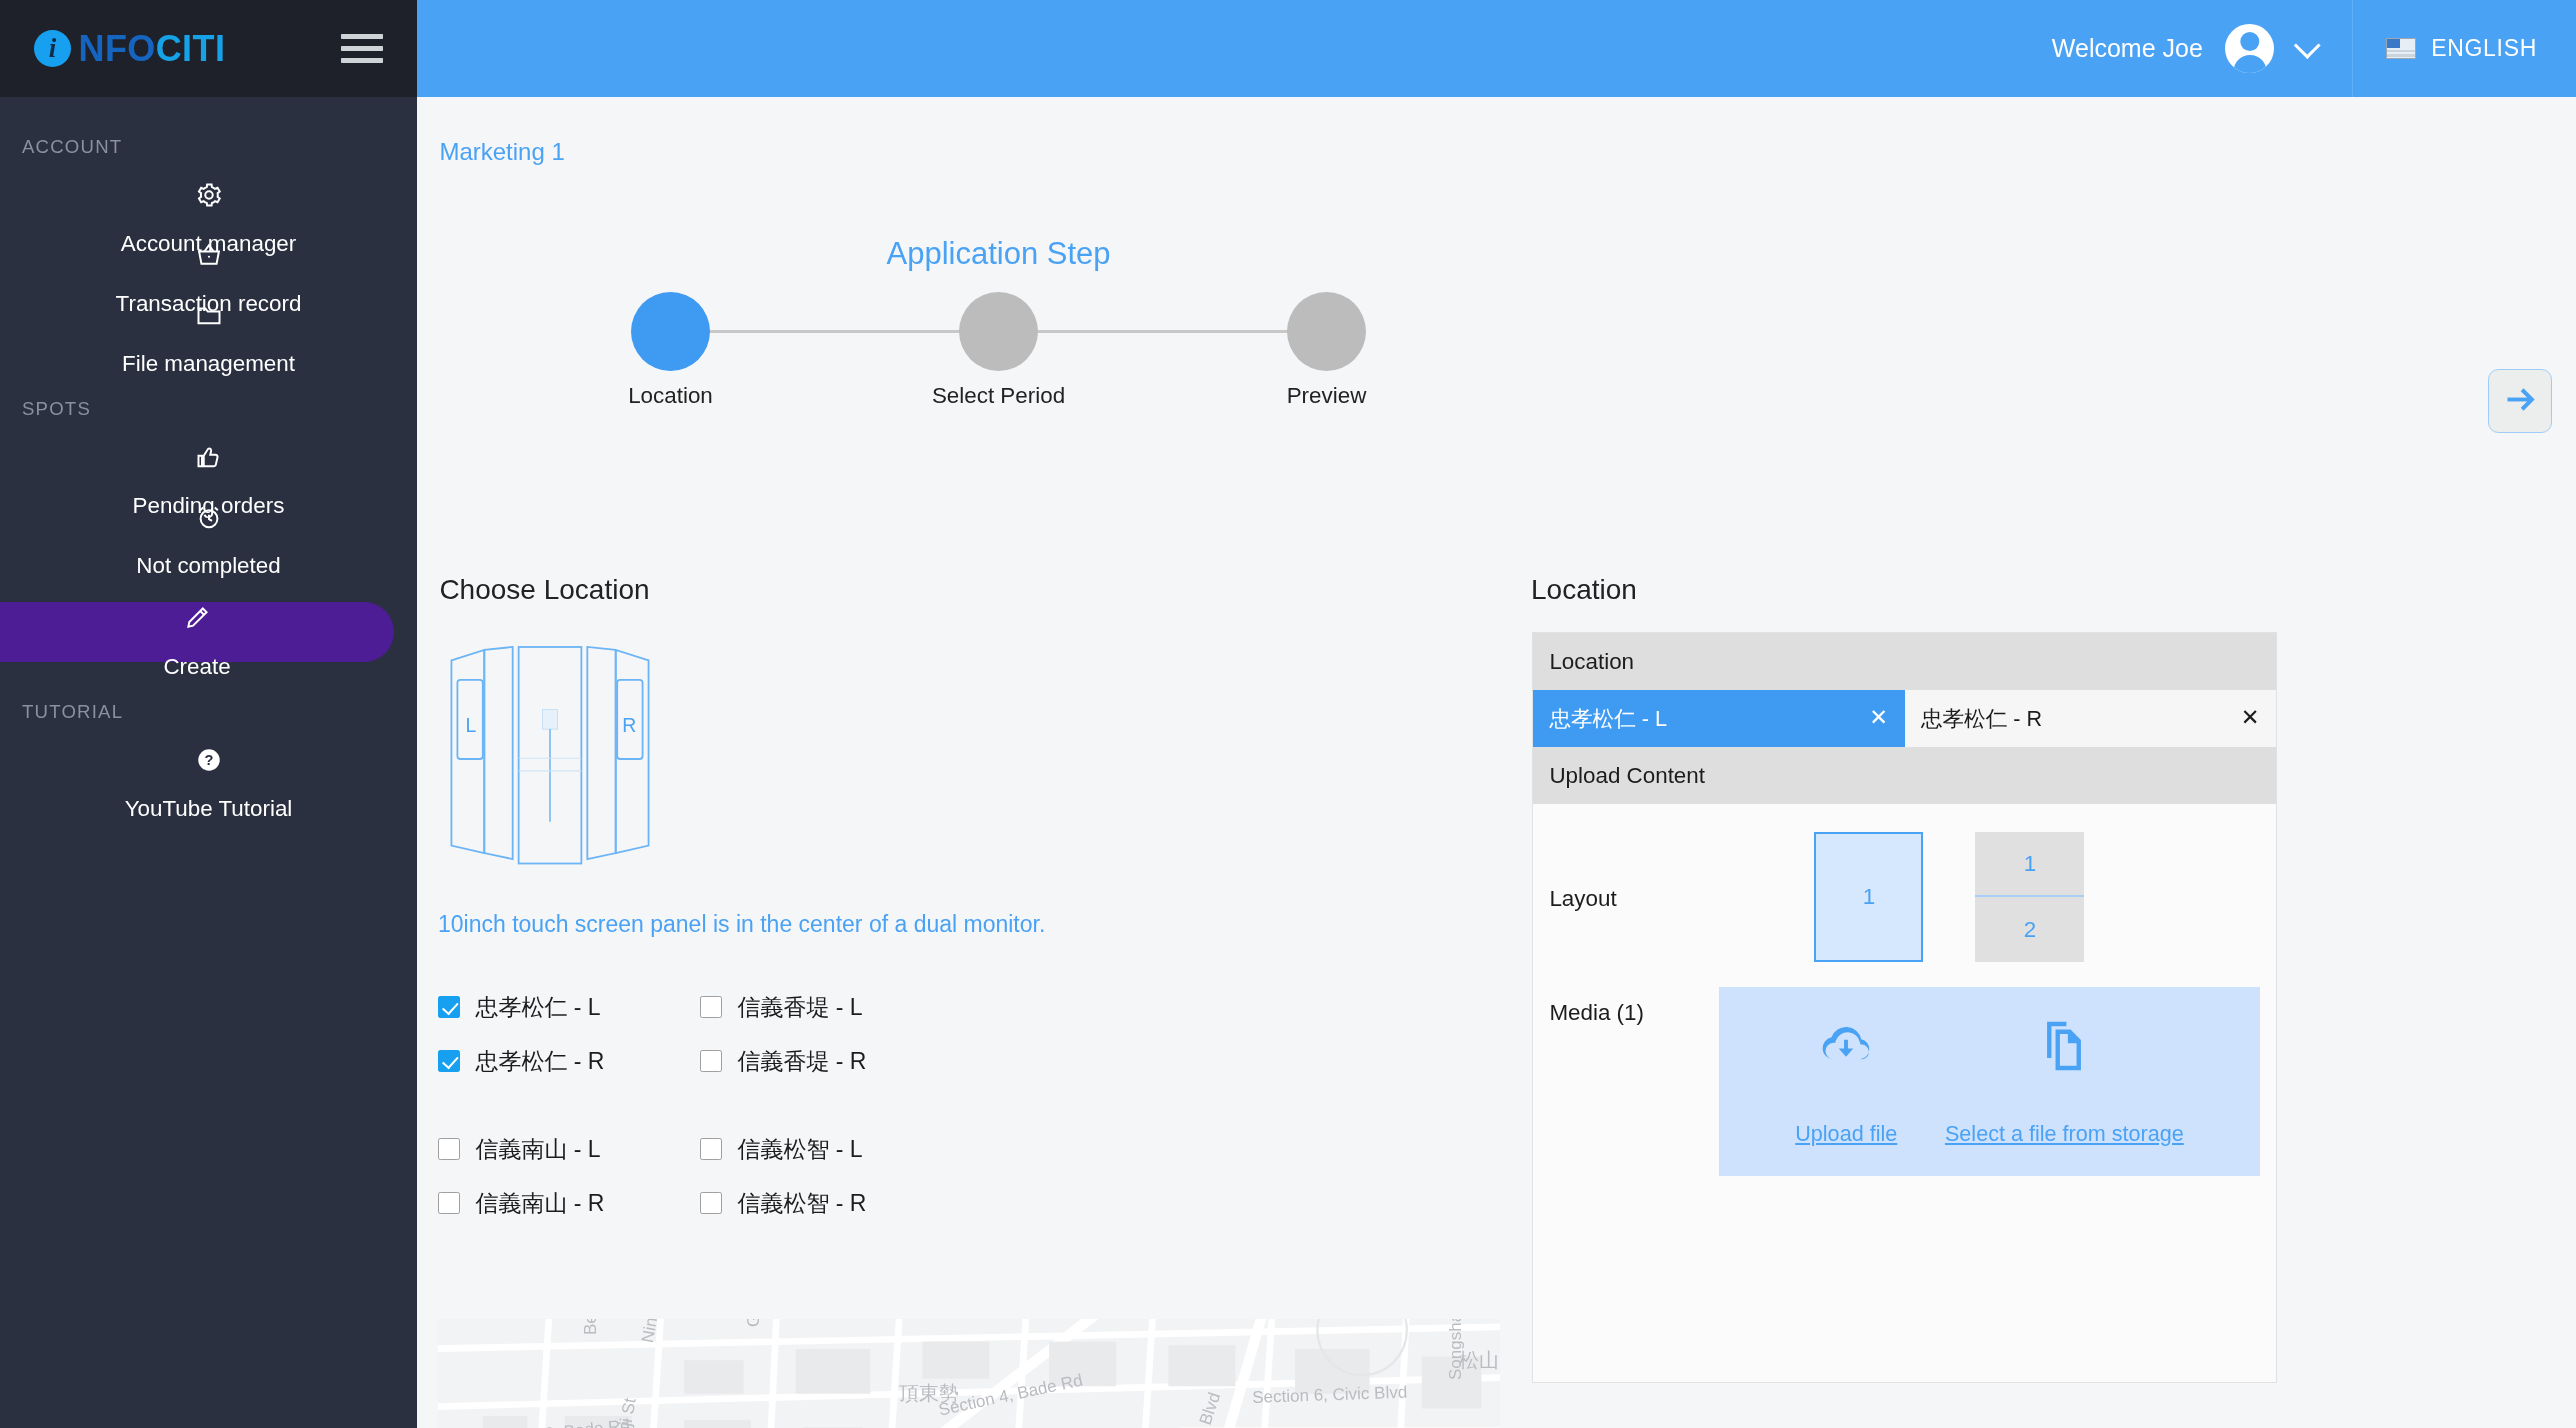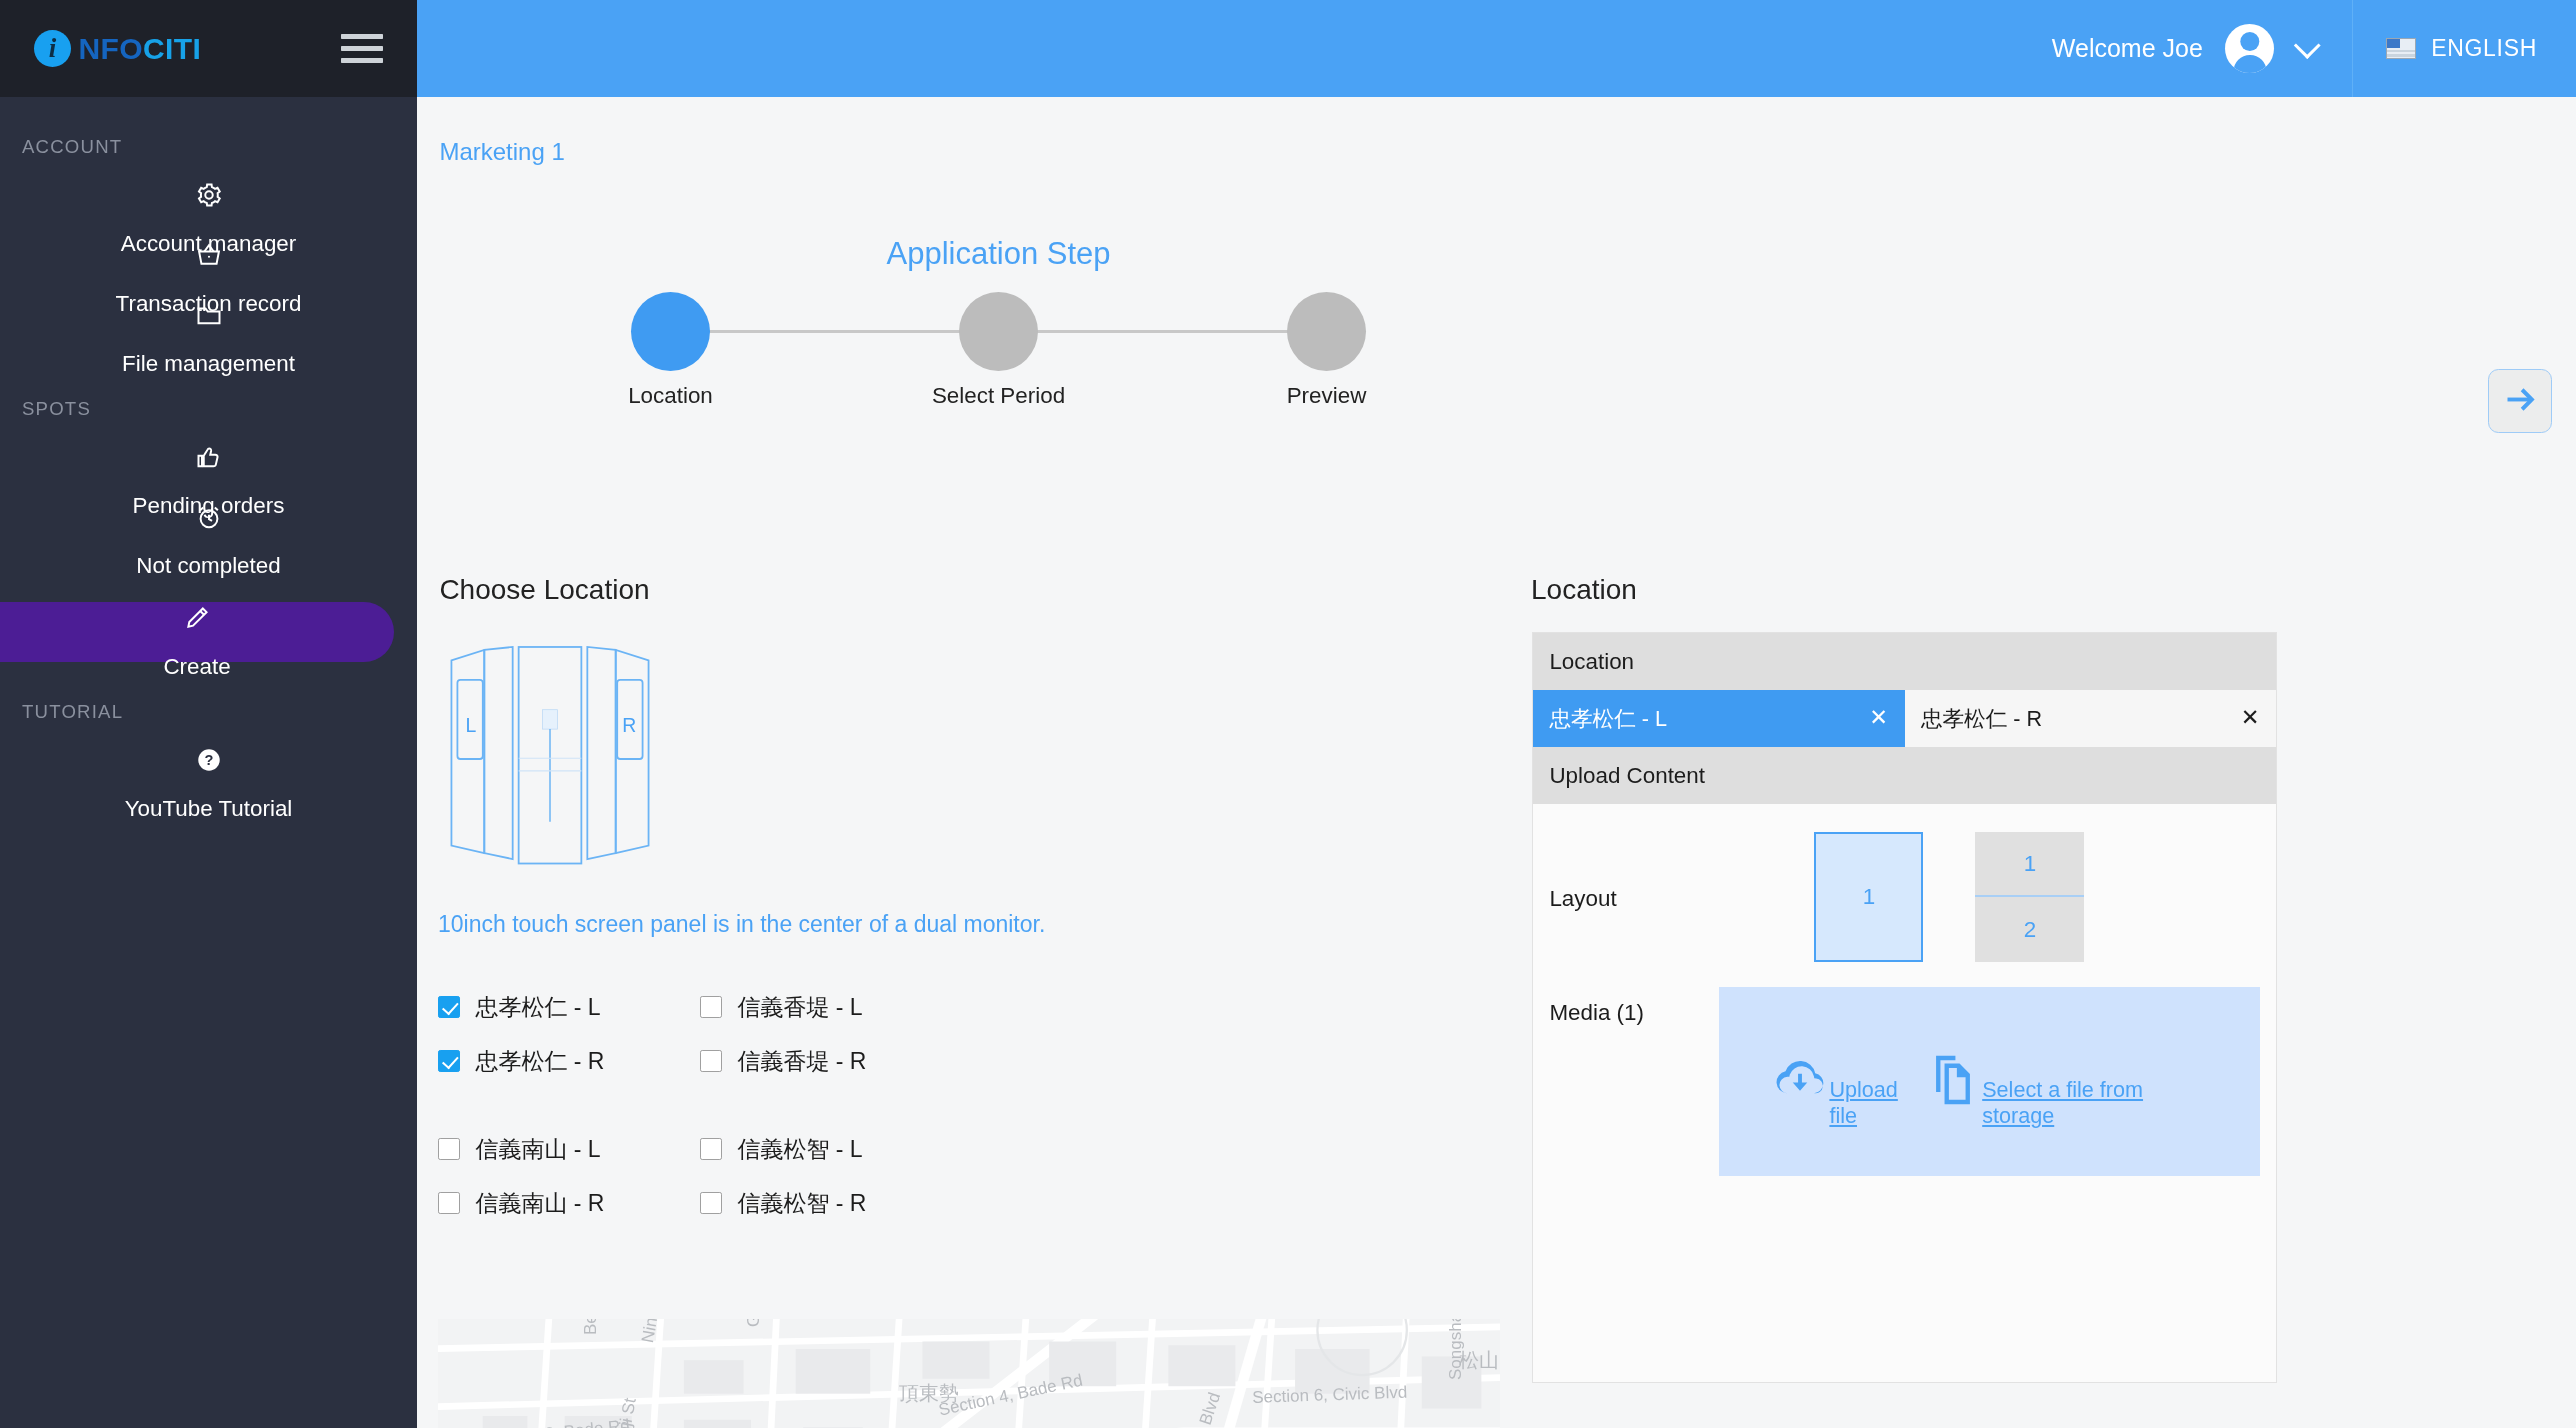--- a/index.html
+++ b/index.html
@@ -24,21 +24,21 @@
   }
   .logo { display: flex; align-items: center; gap: 7.5px; }
   .logo-mark {
     width: 37px; height: 37px; border-radius: 50%;
     background: #18a0f0;
     display: flex; align-items: center; justify-content: center;
     font-size: 27px; font-style: italic; font-weight: 700;
     color: #0d2d45; line-height: 1;
     font-family: "Liberation Serif", serif;
   }
-  .logo-text { font-size: 30px; font-weight: 700; letter-spacing: 0.4px; }
+  .logo-text { font-size: 36px; font-weight: 700; letter-spacing: 0.4px; }
   .logo-text .seg-a { color: #1565c0; }
   .logo-text .seg-b { color: #17a2e8; }
   .hamburger {
     margin-left: auto;
     width: 42px; display: flex; flex-direction: column; gap: 6.7px;
     cursor: pointer;
   }
   .hamburger span { display: block; height: 5.2px; background: #ced3d8; border-radius: 0.7px; }
 
   .nav-section-label {
@@ -245,21 +245,21 @@
     font-size: 22.4px; color: #4aa2f5;
   }
   .layout-opt-2 .half.top { border-bottom: 2.2px solid #a8cff6; }
   .media-row { display: flex; padding: 0 16.4px 25px 16.4px; align-items: flex-start; }
   .media-label { font-size: 22.4px; color: #1c1c1c; width: 170px; padding-top: 13.4px; }
   .media-drop {
     flex: 1; height: 189px; background: #cfe2fd;
     display: flex; align-items: center; justify-content: space-around;
     padding: 0 52px;
   }
-  .media-action { display: flex; align-items: center; cursor: pointer; }
+  .media-action { display: flex; flex-direction: column; align-items: center; cursor: pointer; }
   .media-action svg { width: 58px; height: 58px; fill: #4aa2f5; }
   .media-action .link {
     margin-top: 43px; color: #4aa2f5; font-size: 21.6px;
     text-decoration: underline;
   }
 </style>
 </head>
 <body>
 
 <div id="app">

